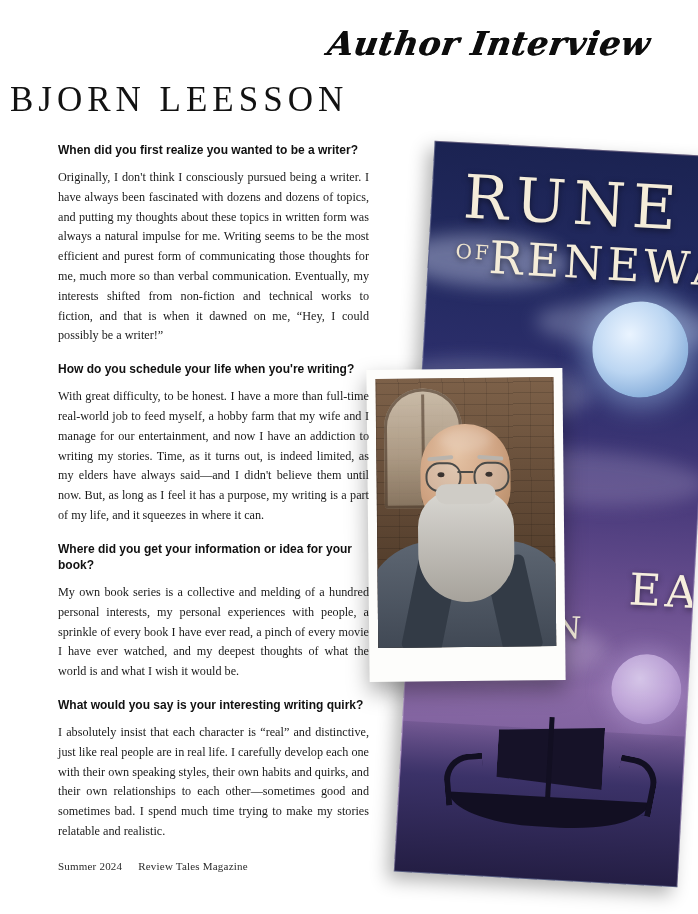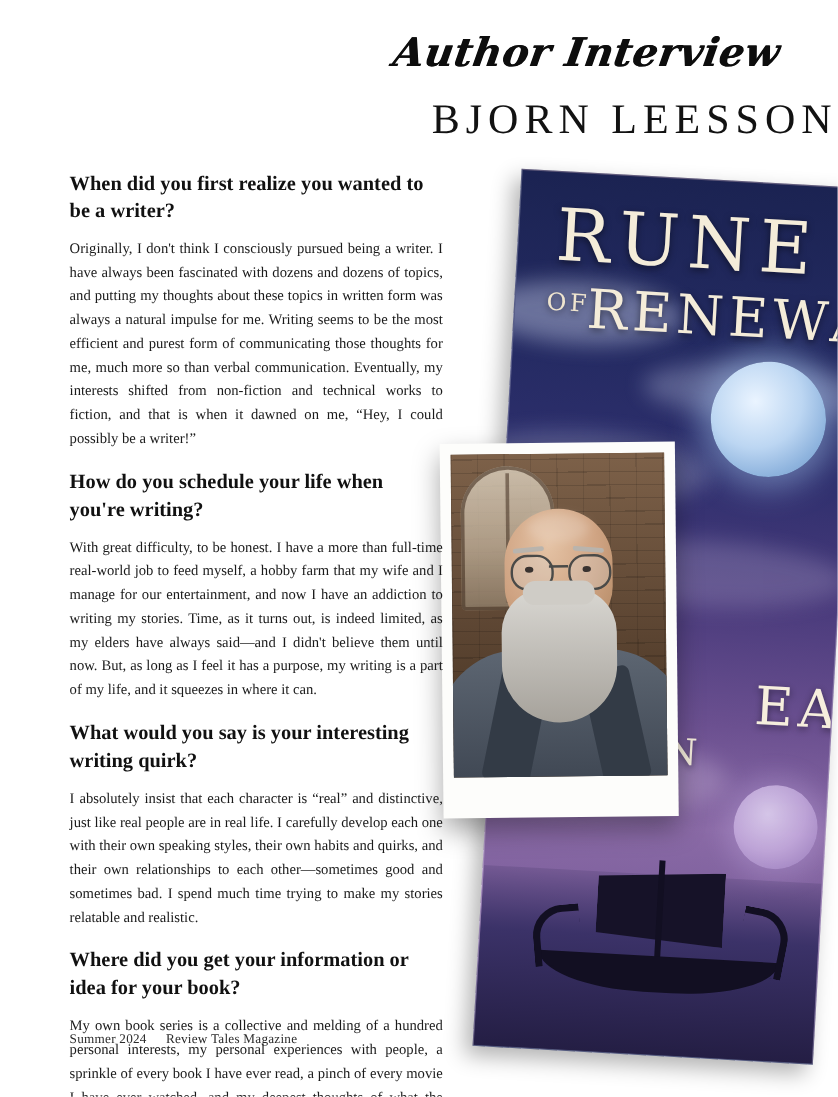--- a/index.html
+++ b/index.html
@@ -35,39 +35,39 @@
     letter-spacing: 0.5px;
     color: #0d0d0d;
     transform: skewX(-9deg);
     text-shadow: 0.5px 0 0 #0d0d0d;
   }
   .author-name {
     position: absolute;
     left: 0;
     right: 0;
     top: 80px;
-    text-align: right;
+    text-align: left;
     font-family: "Liberation Serif", serif;
     font-size: 35px;
     letter-spacing: 5px;
     color: #121212;
     padding-left: 10px;
   }
 
   
   .article {
     position: absolute;
     left: 58px;
     top: 142px;
     width: 311px;
   }
   .q {
-    font-family: Liberation Serif, serif;
+    font-family: Liberation Sans, sans-serif;
     font-weight: bold;
-    font-size: 17px;
+    font-size: 12px;
     line-height: 1.35;
     margin: 0 0 9px 0;
     color: #111;
   }
   .a {
     font-family: "Liberation Serif", serif;
     font-size: 12.2px;
     line-height: 1.62;
     text-align: justify;
     margin: 10px 0 15px 0;
@@ -456,24 +456,24 @@
 <div class="article">
   <div class="qa-block">
     <p class="q">When did you first realize you wanted to be a writer?</p>
     <p class="a">Originally, I don't think I consciously pursued being a writer. I have always been fascinated with dozens and dozens of topics, and putting my thoughts about these topics in written form was always a natural impulse for me. Writing seems to be the most efficient and purest form of communicating those thoughts for me, much more so than verbal communication. Eventually, my interests shifted from non-fiction and technical works to fiction, and that is when it dawned on me, “Hey, I could possibly be a writer!”</p>
   </div>
   <div class="qa-block">
     <p class="q">How do you schedule your life when you're writing?</p>
     <p class="a">With great difficulty, to be honest. I have a more than full-time real-world job to feed myself, a hobby farm that my wife and I manage for our entertainment, and now I have an addiction to writing my stories. Time, as it turns out, is indeed limited, as my elders have always said—and I didn't believe them until now. But, as long as I feel it has a purpose, my writing is a part of my life, and it squeezes in where it can.</p>
   </div>
   <div class="qa-block">
+    <p class="q">Where did you get your information or idea for your book?</p>
+    <p class="a">My own book series is a collective and melding of a hundred personal interests, my personal experiences with people, a sprinkle of every book I have ever read, a pinch of every movie I have ever watched, and my deepest thoughts of what the world is and what I wish it would be.</p>
+  </div>
+  <div class="qa-block">
     <p class="q">What would you say is your interesting writing quirk?</p>
     <p class="a">I absolutely insist that each character is “real” and distinctive, just like real people are in real life. I carefully develop each one with their own speaking styles, their own habits and quirks, and their own relationships to each other—sometimes good and sometimes bad. I spend much time trying to make my stories relatable and realistic.</p>
-  </div>
-  <div class="qa-block">
-    <p class="q">Where did you get your information or idea for your book?</p>
-    <p class="a">My own book series is a collective and melding of a hundred personal interests, my personal experiences with people, a sprinkle of every book I have ever read, a pinch of every movie I have ever watched, and my deepest thoughts of what the world is and what I wish it would be.</p>
   </div>
 </div>
 
 <div class="footer">
   <span class="issue">Summer 2024</span><span>Review Tales Magazine</span>
 </div>
 
 </body></html>

